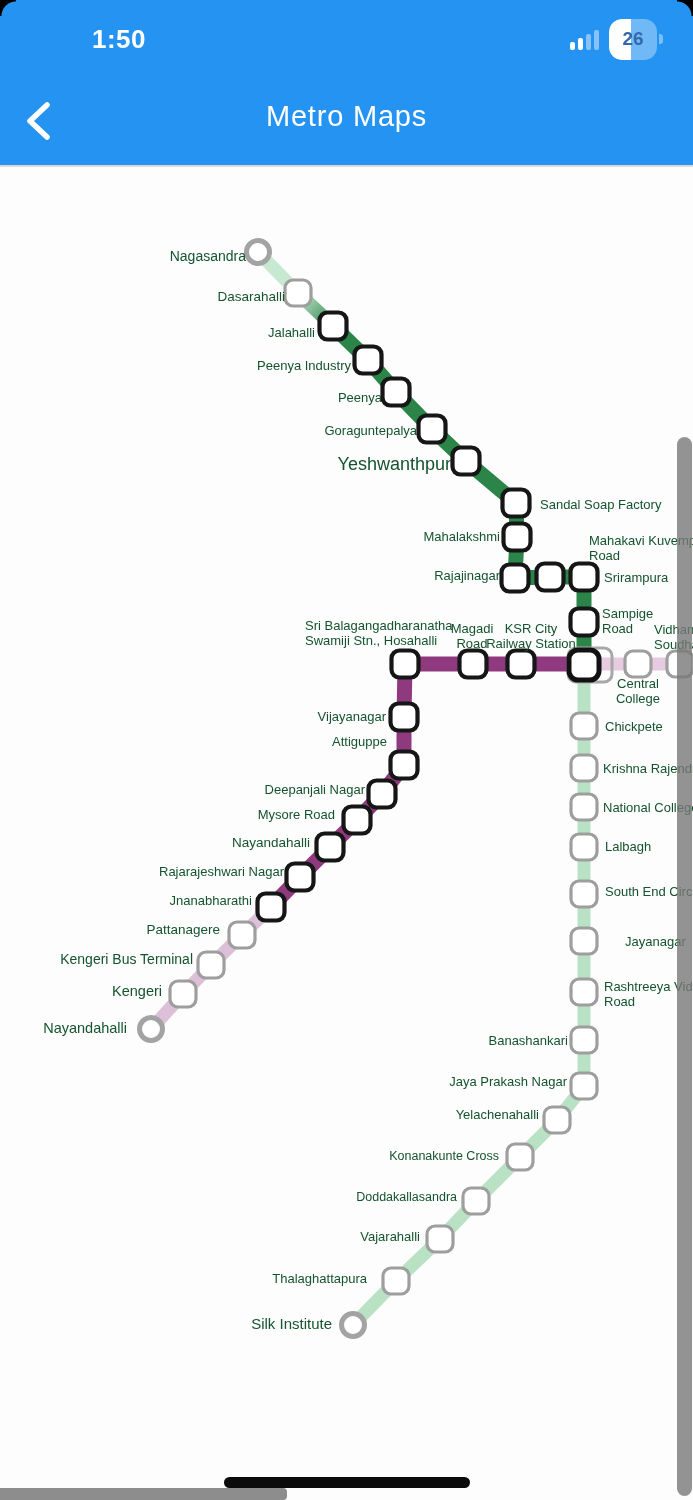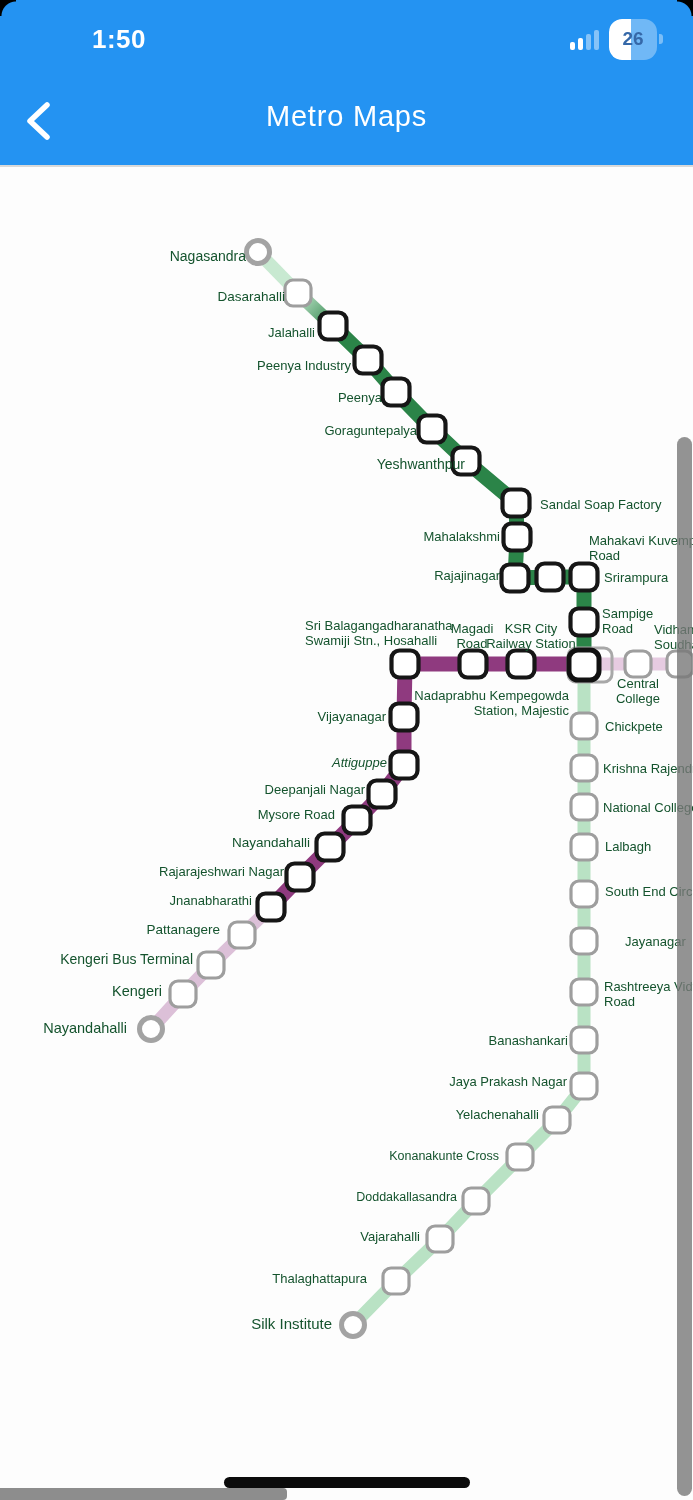--- a/index.html
+++ b/index.html
@@ -130,31 +130,29 @@
       <rect x="459.5" y="650.5" width="27" height="27" rx="8" fill="#fff" stroke="#161616" stroke-width="4.2"></rect>
       <rect x="507.5" y="650.5" width="27" height="27" rx="8" fill="#fff" stroke="#161616" stroke-width="4.2"></rect>
     </svg>
   <div id="labels">
       <div class="stn-label" style="font-size: 14px; top: 256px; right: 447px; text-align: right; transform: translateY(-50%);">Nagasandra</div>
       <div class="stn-label" style="font-size: 13.5px; top: 297px; right: 408px; text-align: right; transform: translateY(-50%);">Dasarahalli</div>
       <div class="stn-label" style="top: 333px; right: 378px; text-align: right; transform: translateY(-50%);">Jalahalli</div>
       <div class="stn-label" style="top: 366px; right: 342px; text-align: right; transform: translateY(-50%);">Peenya Industry</div>
       <div class="stn-label" style="top: 398px; right: 311px; text-align: right; transform: translateY(-50%);">Peenya</div>
       <div class="stn-label" style="top: 431px; right: 276px; text-align: right; transform: translateY(-50%);">Goraguntepalya</div>
-      <div class="stn-label" style="font-size: 14px; top: 464px; right: 228px; text-align: right; transform: translateY(-50%);">Yeshwanthpur</div>
+      <div class="stn-label" style="font-size: 18px; top: 464px; right: 242px; text-align: right; transform: translateY(-50%);">Yeshwanthpur</div>
       <div class="stn-label" style="top: 505px; left: 540px; transform: translateY(-50%);">Sandal Soap Factory</div>
       <div class="stn-label" style="top: 537px; right: 193px; text-align: right; transform: translateY(-50%);">Mahalakshmi</div>
       <div class="stn-label" style="top: 549px; left: 541px; transform: translateY(-50%); margin-left: 48px;">Mahakavi Kuvempu
 Road</div>
       <div class="stn-label" style="top: 576px; right: 193px; text-align: right; transform: translateY(-50%);">Rajajinagar</div>
       <div class="stn-label" style="top: 578px; left: 604px; transform: translateY(-50%);">Srirampura</div>
       <div class="stn-label" style="top: 622px; left: 602px; transform: translateY(-50%);">Sampige
 Road</div>
-      <div class="stn-label" style="top: 704px; right: 124px; text-align: right; transform: translateY(-50%);">Nadaprabhu Kempegowda
-Station, Majestic</div>
       <div class="stn-label" style="top: 692px; left: 638px; text-align: center; transform: translate(-50%, -50%);">Central
 College</div>
       <div class="stn-label" style="top: 638px; left: 654px; transform: translateY(-50%);">Vidhana
 Soudha</div>
       <div class="stn-label" style="top: 727px; left: 605px; transform: translateY(-50%);">Chickpete</div>
       <div class="stn-label" style="top: 769px; left: 603px; transform: translateY(-50%);">Krishna Rajendra Market</div>
       <div class="stn-label" style="top: 808px; left: 603px; transform: translateY(-50%);">National College</div>
       <div class="stn-label" style="top: 847px; left: 605px; transform: translateY(-50%);">Lalbagh</div>
       <div class="stn-label" style="top: 892px; left: 605px; transform: translateY(-50%);">South End Circle</div>
       <div class="stn-label" style="top: 942px; left: 605px; transform: translateY(-50%); margin-left: 20px;">Jayanagar</div>
@@ -170,21 +168,21 @@
       <div class="stn-label" style="font-size: 15px; top: 1324px; right: 361px; text-align: right; transform: translateY(-50%);">Silk Institute</div>
       <div class="stn-label" style="font-size: 14.5px; top: 1028px; right: 566px; text-align: right; transform: translateY(-50%);">Nayandahalli</div>
       <div class="stn-label" style="font-size: 14.5px; top: 991px; right: 531px; text-align: right; transform: translateY(-50%);">Kengeri</div>
       <div class="stn-label" style="font-size: 14px; top: 959px; right: 500px; text-align: right; transform: translateY(-50%);">Kengeri Bus Terminal</div>
       <div class="stn-label" style="font-size: 13.5px; top: 930px; right: 473px; text-align: right; transform: translateY(-50%);">Pattanagere</div>
       <div class="stn-label" style="top: 901px; right: 441px; text-align: right; transform: translateY(-50%);">Jnanabharathi</div>
       <div class="stn-label" style="top: 872px; right: 409px; transform: translateY(-50%);">Rajarajeshwari Nagar</div>
       <div class="stn-label" style="font-size: 13.5px; top: 843px; right: 383px; text-align: right; transform: translateY(-50%);">Nayandahalli</div>
       <div class="stn-label" style="top: 815px; right: 358px; text-align: right; transform: translateY(-50%);">Mysore Road</div>
       <div class="stn-label" style="top: 790px; right: 328px; text-align: right; transform: translateY(-50%);">Deepanjali Nagar</div>
-      <div class="stn-label" style="top: 763px; right: 306px; text-align: right; transform: translateY(-50%); font-style: italic;">Attiguppe</div>
+      <div class="stn-label" style="top: 742px; right: 306px; text-align: right; transform: translateY(-50%);">Attiguppe</div>
       <div class="stn-label" style="top: 717px; right: 307px; text-align: right; transform: translateY(-50%);">Vijayanagar</div>
       <div class="stn-label" style="top: 634px; left: 305px; transform: translateY(-50%);">Sri Balagangadharanatha
 Swamiji Stn., Hosahalli</div>
       <div class="stn-label" style="top: 637px; left: 472px; text-align: center; transform: translate(-50%, -50%);">Magadi
 Road</div>
       <div class="stn-label" style="top: 637px; left: 531px; text-align: center; transform: translate(-50%, -50%);">KSR City
 Railway Station</div>
     </div>
 
   <div class="vscroll"></div>

